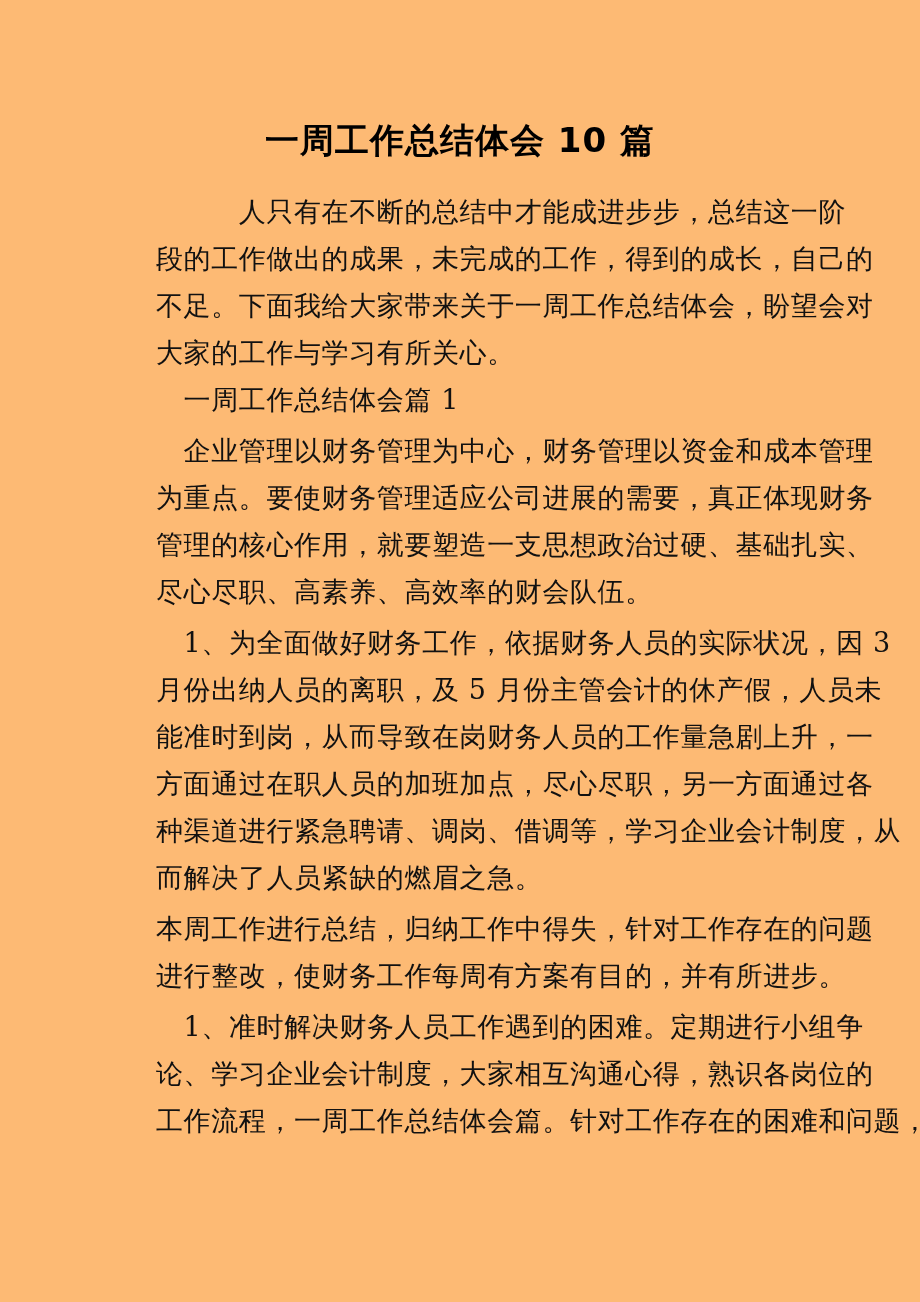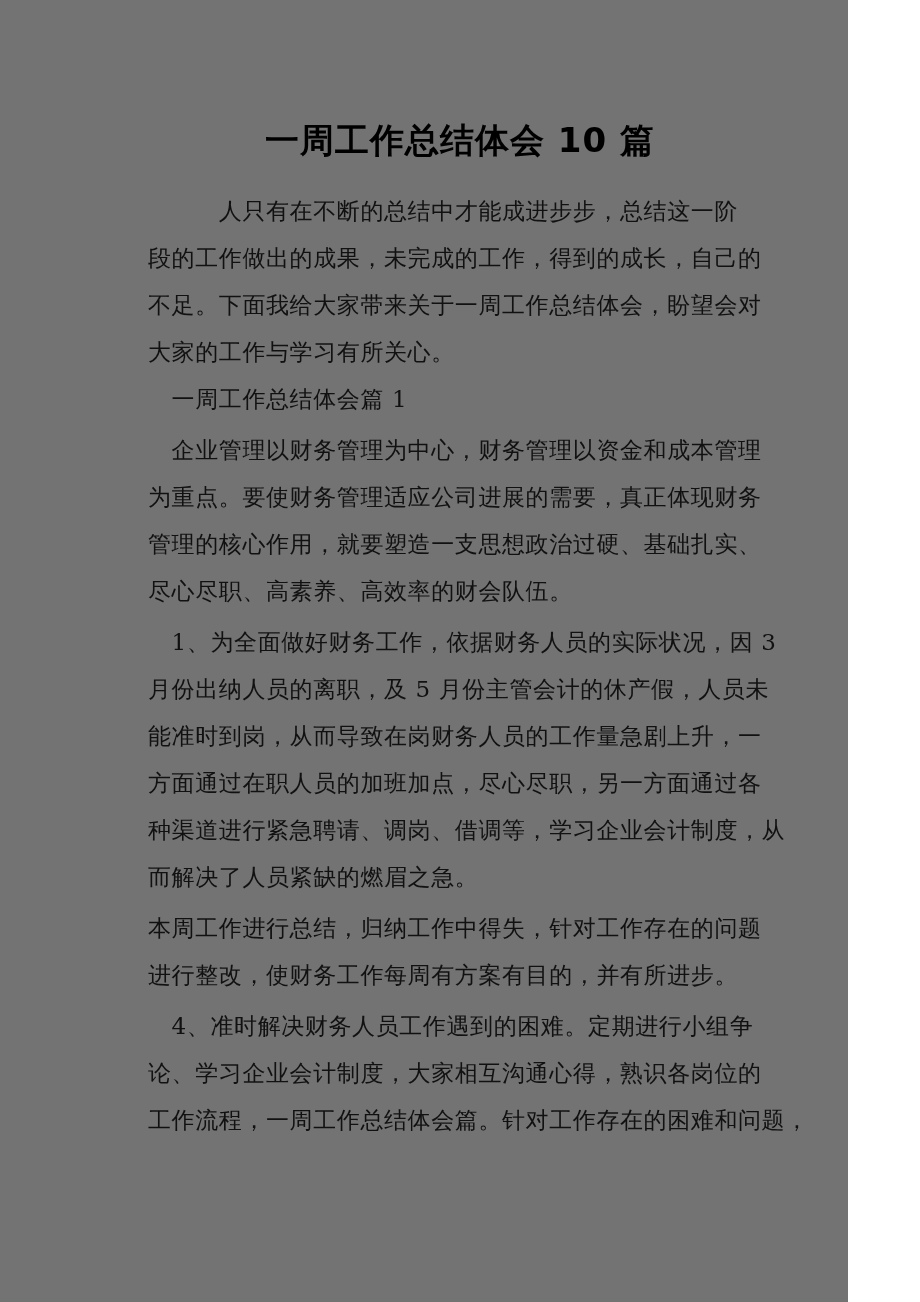--- a/index.html
+++ b/index.html
@@ -1,26 +1,26 @@
 <!DOCTYPE html>
 <html><head>
   <meta charset="utf-8">
   <style>
     html, body { margin: 0; padding: 0; background: #ffffff; }
     body { width: 920px; height: 1302px; overflow: hidden; position: relative; }
-    .page { position: absolute; left: 0; top: 0; width: 848px; height: 1302px; background: #737373; }
+    .page { position: absolute; left: 0; top: 0; width: 920px; height: 1302px; background: #fdba74; }
     .title {
       position: absolute; top: 116px; left: 0; width: 920px; text-align: center;
       font-family: "DejaVu Sans", "Liberation Sans", sans-serif; font-weight: bold;
       font-size: 34px; color: #000; letter-spacing: 1px; line-height: 48px;
     }
     .body-text {
-      position: absolute; left: 148px; top: 188px; width: 660px;
+      position: absolute; left: 156px; top: 188px; width: 660px;
       font-family: "DejaVu Serif", "Liberation Serif", serif;
-      font-size: 23px; color: #111; line-height: 47px; letter-spacing: 0.6px;
+      font-size: 27px; color: #111; line-height: 47px; letter-spacing: 0.6px;
     }
     .line { display: block; white-space: nowrap; height: 47px; }
     .gap { height: 4px; }
   </style>
 </head>
 <body>
 
 <div class="page">
   <div class="title">一周工作总结体会 10 篇</div>
 
@@ -48,18 +48,18 @@
       <span class="line">种渠道进行紧急聘请、调岗、借调等，学习企业会计制度，从</span>
       <span class="line">而解决了人员紧缺的燃眉之急。</span>
     </div>
     <div class="gap"></div>
     <div>
       <span class="line">本周工作进行总结，归纳工作中得失，针对工作存在的问题</span>
       <span class="line">进行整改，使财务工作每周有方案有目的，并有所进步。</span>
     </div>
     <div class="gap"></div>
     <div>
-      <span class="line">　4、准时解决财务人员工作遇到的困难。定期进行小组争</span>
+      <span class="line">　1、准时解决财务人员工作遇到的困难。定期进行小组争</span>
       <span class="line">论、学习企业会计制度，大家相互沟通心得，熟识各岗位的</span>
       <span class="line">工作流程，一周工作总结体会篇。针对工作存在的困难和问题，</span>
     </div>
   </div>
 </div>
 
 </body></html>

